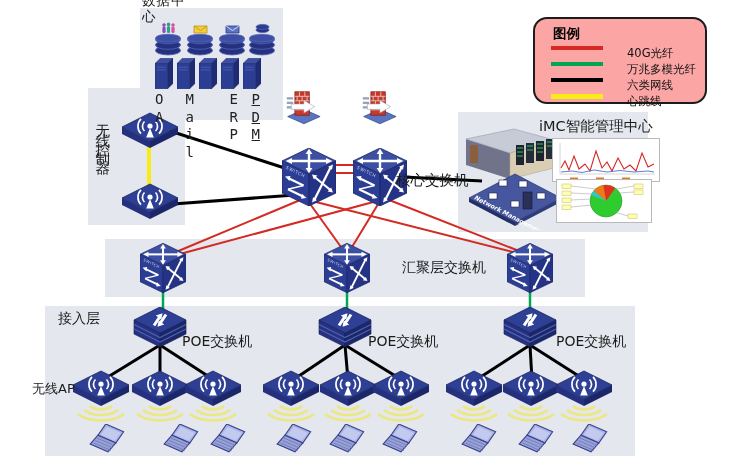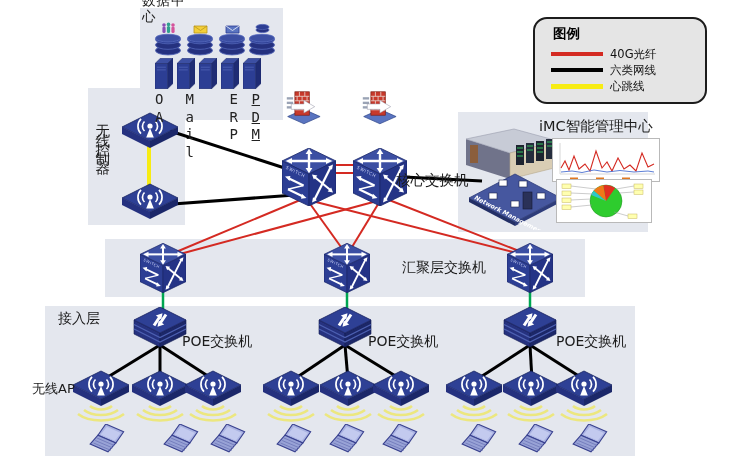--- a/index.html
+++ b/index.html
@@ -5,24 +5,24 @@
   html,body{margin:0;padding:0;background:#fff;font-family:"DejaVu Sans","Liberation Sans",sans-serif;}
   #canvas{position:relative;width:729px;height:468px;background:#fff;overflow:hidden;}
   .abs{position:absolute;}
   .band{position:absolute;background:#e4e7ee;z-index:1;}
   .dev{position:absolute;z-index:3;}
   .lbl{position:absolute;z-index:4;color:#1b1b1b;white-space:nowrap;line-height:1.15;}
   .wrap{white-space:normal;word-break:break-all;}
   .vlbl{writing-mode:vertical-lr;letter-spacing:9px;}
   .srvlbl{position:absolute;z-index:4;color:#222;font-family:"DejaVu Sans Mono","Liberation Mono",monospace;
           font-size:14px;line-height:1.25;white-space:normal;word-break:break-all;text-align:right;}
-  .legend{position:absolute;z-index:5;box-sizing:border-box;background:#e5e5e5;border:2px solid #1c1c1c;
+  .legend{position:absolute;z-index:5;box-sizing:border-box;background:#fca5a5;border:2px solid #1c1c1c;
           border-radius:14px;padding:5px 8px 4px 16px;}
   .legend-title{font-size:13.5px;font-weight:bold;margin:1px 0 3px 2px;}
-  .legend-row{display:flex;align-items:center;gap:7px;height:16px;}
+  .legend-row{display:flex;align-items:flex-start;gap:24px;height:16px;}
   .swatch{width:52px;height:4px;flex:0 0 auto;}
   .legend-row:last-child .swatch{height:5px;}
   .legend-label{font-size:11.5px;color:#111;}
 </style>
 </head>
 <body>
 
 <div id="canvas">
 
   <svg width="0" height="0" style="position:absolute" aria-hidden="true">
@@ -428,20 +428,24 @@
   <div class="lbl" style="left:556px;top:333px;font-size:14px;">POE交换机</div>
   <div class="lbl" style="left:32px;top:382px;font-size:13px;">无线AP</div>
 
   <div class="legend" style="left:533px;top:17px;width:174px;height:87px;">
     <div class="legend-title">图例</div>
     <div class="legend-row">
       <span class="swatch" style="background: rgb(212, 42, 34);"></span>
       <span class="legend-label">40G光纤</span>
     </div>
     <div class="legend-row">
+      <span class="swatch" style="background: rgb(0, 166, 81);"></span>
+      <span class="legend-label">万兆多模光纤</span>
+    </div>
+    <div class="legend-row">
       <span class="swatch" style="background: rgb(0, 0, 0);"></span>
       <span class="legend-label">六类网线</span>
     </div>
     <div class="legend-row">
       <span class="swatch" style="background: rgb(247, 236, 19);"></span>
       <span class="legend-label">心跳线</span>
     </div>
   </div>
 
 </div>

